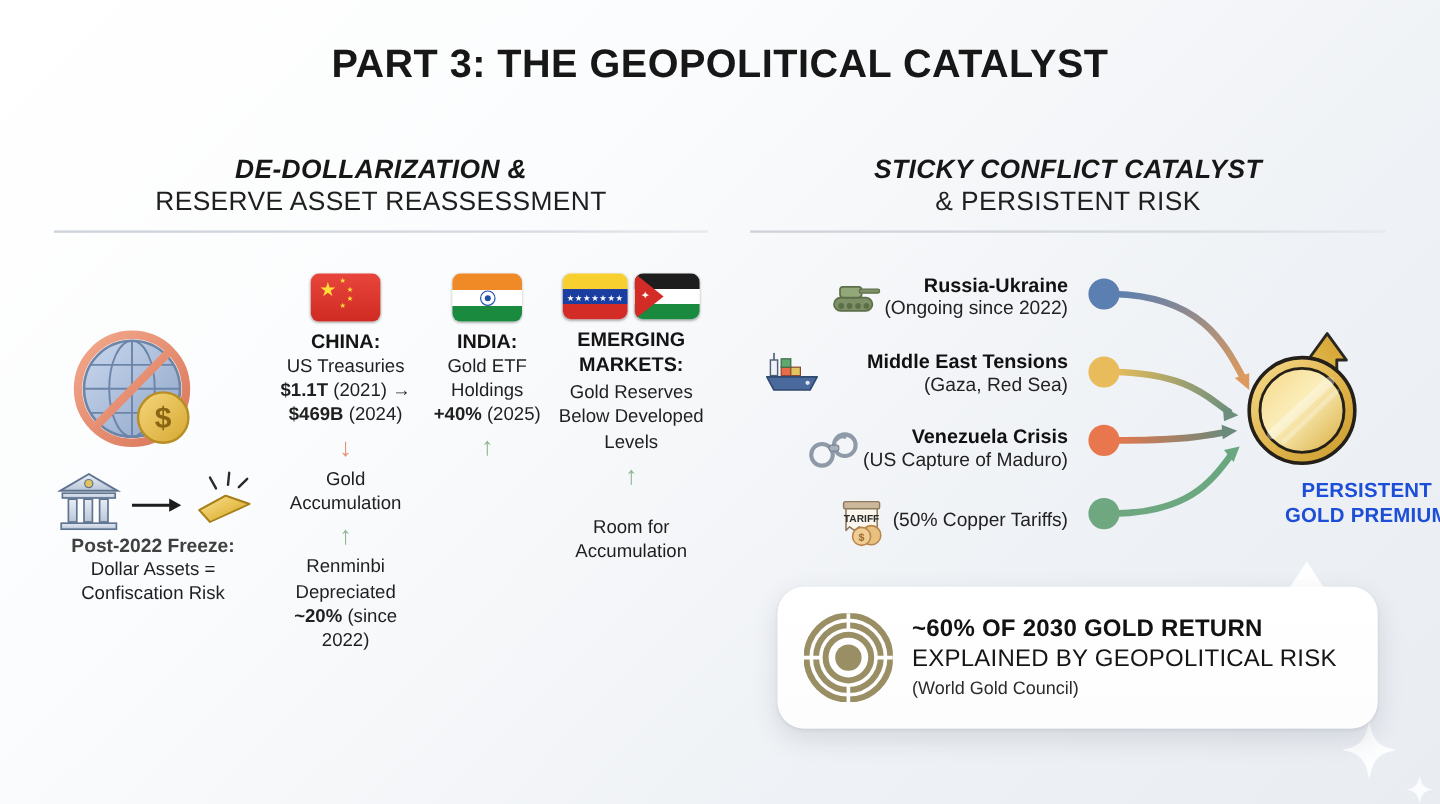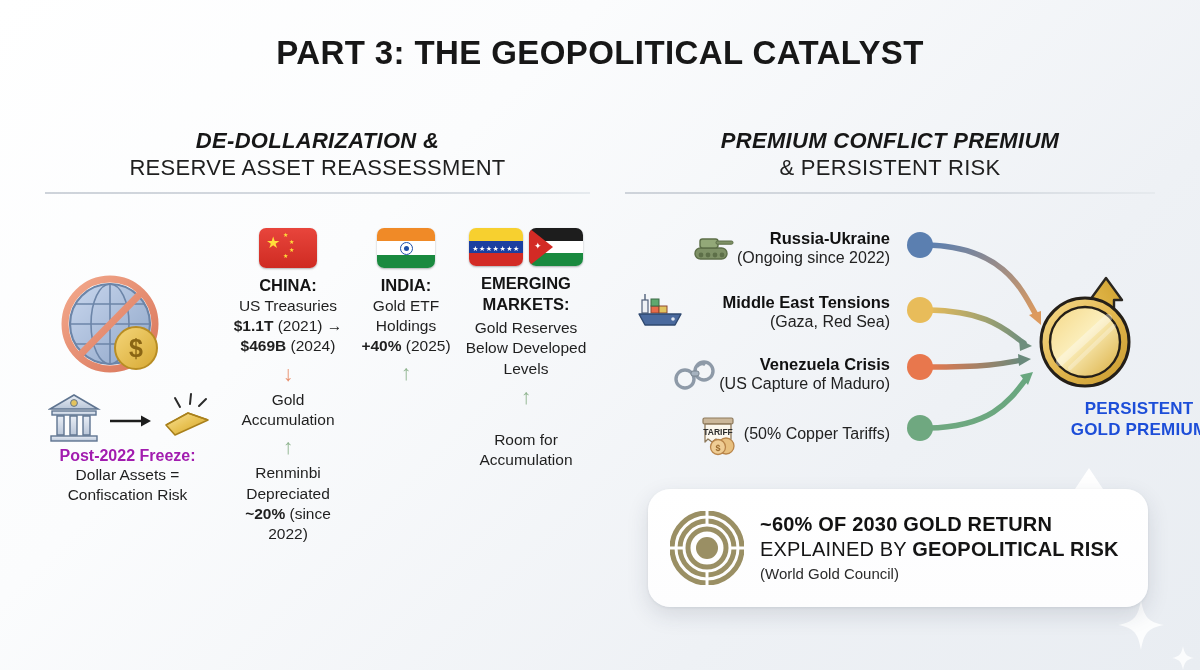--- a/index.html
+++ b/index.html
@@ -39,21 +39,21 @@
 
   
   .blk { position: absolute; text-align: center; }
   .blk .name { font-size: 16.5px; font-weight: bold; color: #141414; line-height: 1.25; }
   .blk .line { font-size: 15.5px; color: #1f1f1f; line-height: 1.3; }
   .blk .line b { font-weight: bold; }
   .arrow-g { font-size: 21px; color: #8fb48f; line-height: 1.05; }
   .arrow-r { font-size: 21px; color: #e8906e; line-height: 1.05; }
 
   .freeze-cap { position: absolute; left: 20px; top: 447px; width: 215px; text-align: center; }
-  .freeze-cap .t1 { font-size: 16px; font-weight: bold; color: #a21caf; text-align: center; }
+  .freeze-cap .t1 { font-size: 16px; font-weight: bold; color: #404040; text-align: center; }
   .freeze-cap .t2 { font-size: 15.5px; color: #1f1f1f; line-height: 1.3; }
 
   
   .flagwrap { display: flex; justify-content: center; gap: 6px; margin-bottom: 7px; }
   .flag { width: 58px; height: 40px; border-radius: 7px; overflow: hidden;
           box-shadow: 0 1px 2px rgba(0,0,0,.30); position: relative; }
   .flag.sm { width: 54px; height: 38px; }
 
   
   .f-cn { background: linear-gradient(180deg,#e8453c,#cf2b22); }
@@ -90,21 +90,21 @@
   .card {
     position: absolute; left: 648px; top: 489px; width: 500px; height: 118px;
     background: linear-gradient(180deg,#ffffff,#fdfdfe);
     border-radius: 22px;
     box-shadow: 0 8px 22px rgba(40,50,70,.13), 0 1px 3px rgba(40,50,70,.08);
     display: flex; align-items: center; padding: 0 22px;
   }
   .card .logo { width: 74px; height: 74px; flex: 0 0 74px; margin-right: 16px; }
   .card .ctext .r1 { font-size: 20px; font-weight: bold; color: #121212; letter-spacing: .2px; line-height: 1.26; }
   .card .ctext .r2 { font-size: 20px; font-weight: normal; color: #151515; letter-spacing: .2px; line-height: 1.26; }
-  .card .ctext .r2 b { font-weight: bold; }
+  .card .ctext .r2 b { font-weight: normal; }
   .card .ctext .r3 { font-size: 15px; color: #2b2b2b; line-height: 1.35; margin-top: 1px; }
   .card-notch { position:absolute; left: 1073px; top: 468px; width: 0; height: 0;
       border-left: 16px solid transparent; border-right: 16px solid transparent; border-bottom: 24px solid #ffffff; }
 </style>
 </head>
 <body>
 
 <div class="slide">
 
   <div class="sparkle" style="left:1118px; top:600px;">
@@ -120,21 +120,21 @@
 
   <div class="title">PART 3: THE GEOPOLITICAL CATALYST</div>
 
   <div class="col-head left-head">
     <div class="l1">DE-DOLLARIZATION &amp;</div>
     <div class="l2">RESERVE ASSET REASSESSMENT</div>
   </div>
   <div class="divider left-div"></div>
 
   <div class="col-head right-head">
-    <div class="l1">PREMIUM CONFLICT PREMIUM</div>
+    <div class="l1">STICKY CONFLICT CATALYST</div>
     <div class="l2">&amp; PERSISTENT RISK</div>
   </div>
   <div class="divider right-div"></div>
 
   <div style="position:absolute; left:58px; top:272px;">
     <svg width="112" height="112" viewBox="0 0 112 112">
       <defs>
         <linearGradient id="gl" x1="0" y1="0" x2="1" y2="1">
           <stop offset="0" stop-color="#c9d7ee"></stop>
             <stop offset="1" stop-color="#8fa6c8"></stop>

